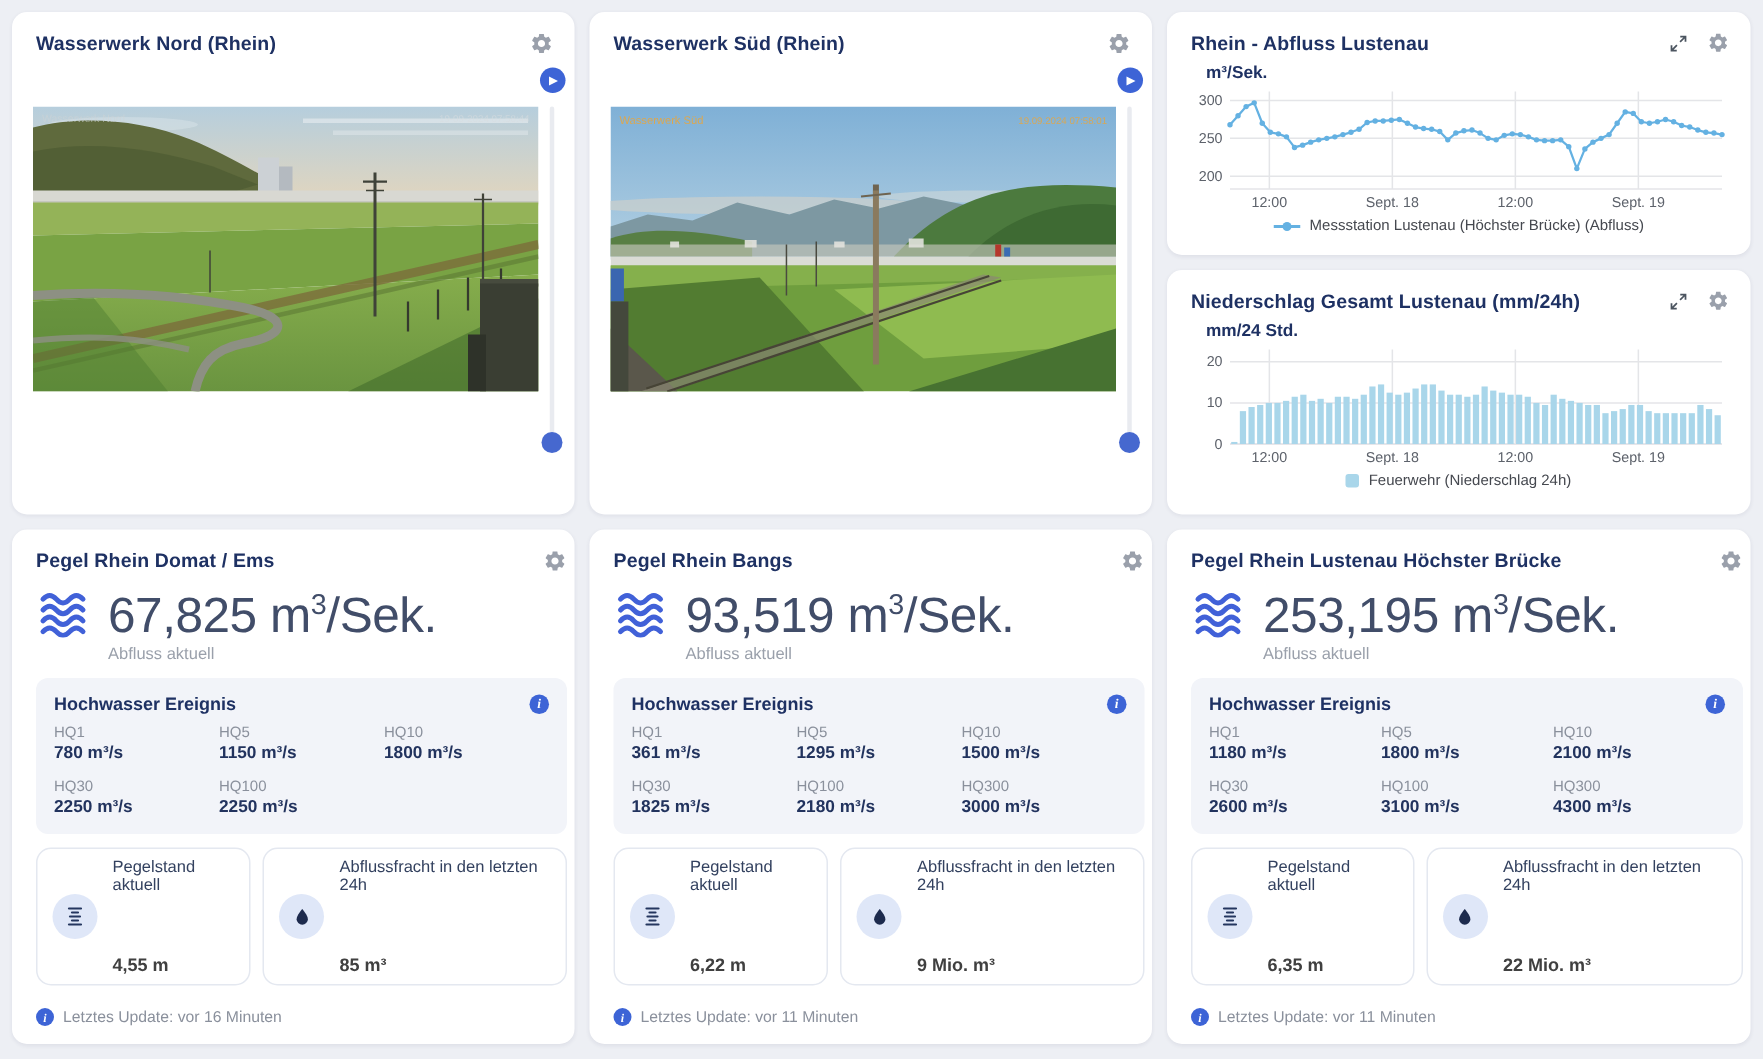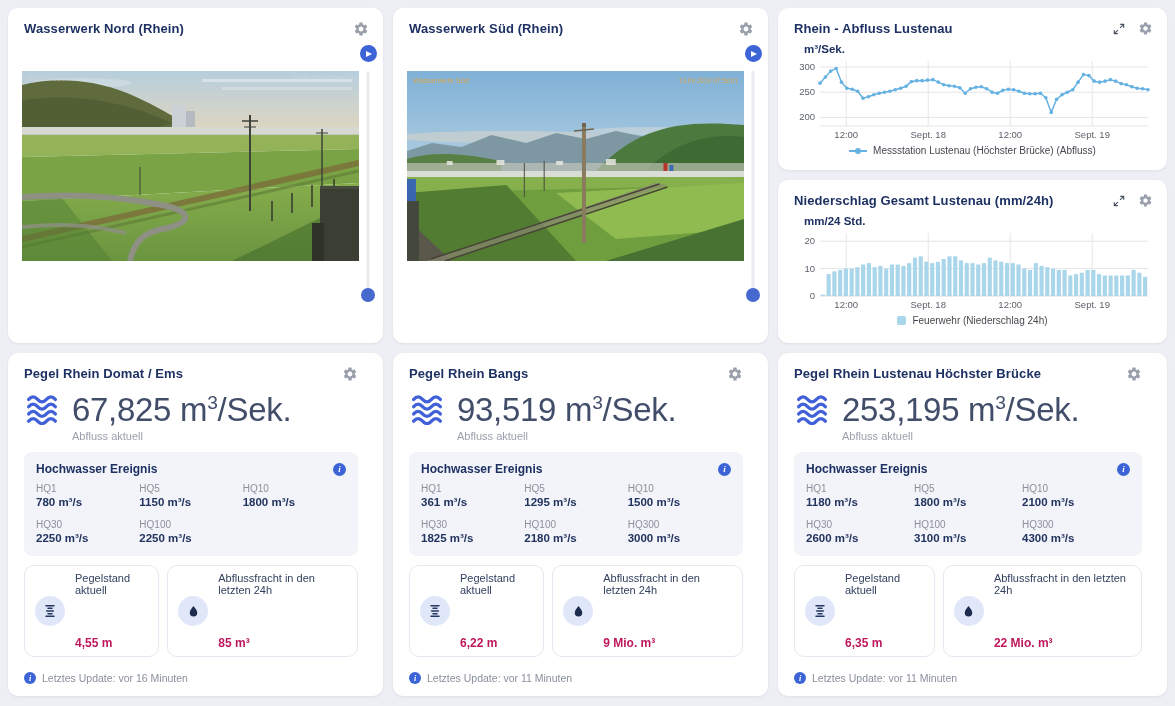--- a/index.html
+++ b/index.html
@@ -25,37 +25,37 @@
   .right-col{grid-column:3;grid-row:1;display:flex;flex-direction:column;gap:10px;}
   .chart-card{display:flex;flex-direction:column;padding:0 0 6px 0;}
   .chart-card:first-child{height:162px;}
   .chart-card:last-child{flex:1;}
   .ylabel{font-size:11.5px;font-weight:700;color:#1e3163;margin:7px 0 1px 26px;}
   svg.chart{display:block;margin:0 auto;}
   .legend{display:flex;align-items:center;justify-content:center;gap:6px;font-size:10px;color:#45484f;margin-top:3px;}
   .legend-swatch{width:9px;height:9px;border-radius:2px;background:#a9d6ea;display:inline-block;}
 
   
-  .gauge{padding:13px 25px 12px 16px;display:flex;flex-direction:column;}
+  .gauge{padding:13px 5px 12px 16px;display:flex;flex-direction:column;}
   .big-row{display:flex;align-items:center;gap:12px;margin-top:9px;}
   .big-val{font-size:33px;font-weight:300;color:#414d69;letter-spacing:-.3px;white-space:nowrap;}
   .big-val sup{font-size:58%;}
   .subtitle{font-size:11px;color:#9aa0ab;margin:1px 0 10px 48px;}
   .hq-box{background:#f2f4f9;border-radius:8px;padding:10px 12px 12px 12px;}
   .hq-head{display:flex;justify-content:space-between;align-items:center;font-size:12px;font-weight:700;color:#1e3163;margin-bottom:7px;}
   .info-dot{width:13px;height:13px;min-width:13px;border-radius:50%;background:#3d64d6;color:#fff;font-size:9px;font-weight:700;font-style:italic;font-family:"Liberation Serif",serif;display:inline-flex;align-items:center;justify-content:center;cursor:pointer;}
   .info-dot.small{width:12px;height:12px;min-width:12px;font-size:8px;cursor:default;}
   .hq-grid{display:grid;grid-template-columns:1fr 1fr 1fr;row-gap:11px;}
   .hq-label{font-size:10px;color:#8a909c;margin-bottom:2px;}
   .hq-value{font-size:11.5px;font-weight:700;color:#22335e;}
   .rows{display:flex;gap:8px;margin-top:9px;}
   .info-row{display:flex;align-items:center;gap:10px;border:1px solid #e4e8f0;border-radius:10px;padding:6px 10px;background:#fff;}
   .row-icon{width:30px;height:30px;min-width:30px;border-radius:50%;background:#dfe7f8;display:flex;align-items:center;justify-content:center;}
   .row-label{font-size:11px;color:#33415f;margin-bottom:1px;}
-  .row-value{font-size:12px;font-weight:700;color:#be185d;margin-top:40px;}
+  .row-value{font-size:12px;font-weight:700;color:#404040;margin-top:40px;}
   .update{display:flex;align-items:center;gap:6px;font-size:10.5px;color:#8a909c;margin-top:auto;padding-top:8px;}
   svg text{font-family:"Liberation Sans",sans-serif;}
 </style>
 </head>
 <body>
 
 <div class="page">
 
   <section class="card">
     <header class="card-head">

